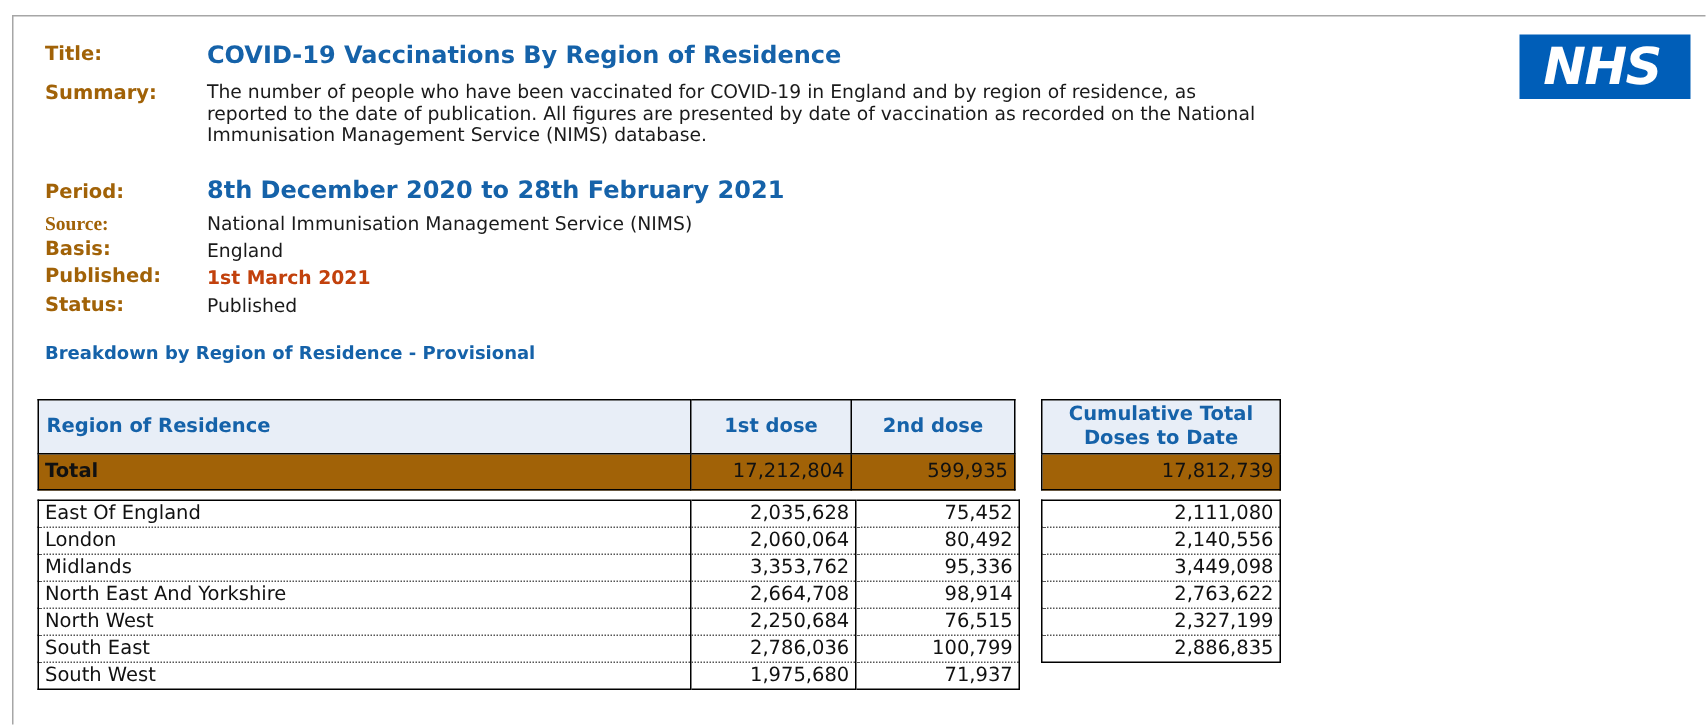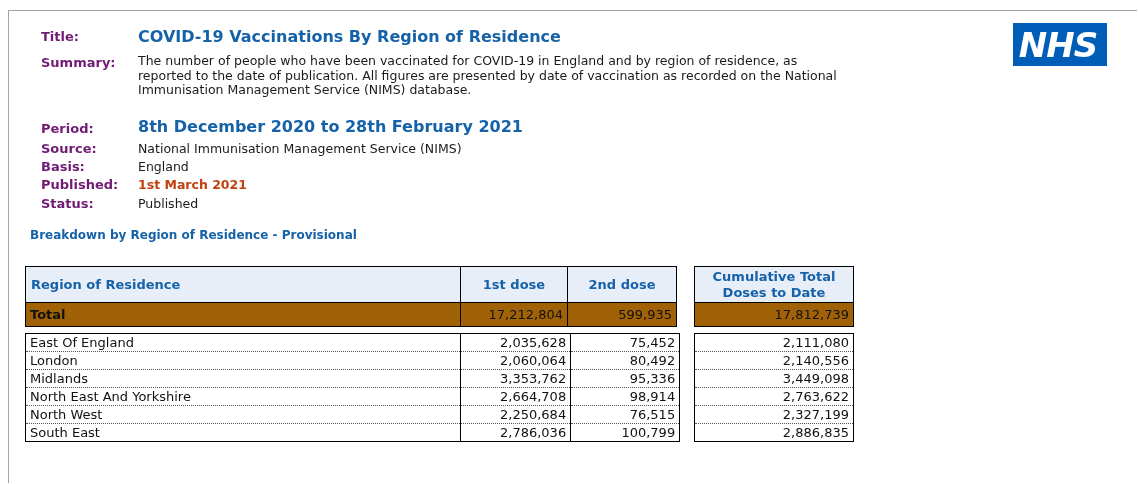--- a/index.html
+++ b/index.html
@@ -12,36 +12,35 @@
     overflow: hidden;
   }
   .page-frame {
     position: absolute; left: 8px; top: 10px;
     width: 1129px; height: 473px;
     border-top: 1px solid #a6a6a6;
     border-left: 1px solid #a6a6a6;
   }
   .nhs-logo {
     position: absolute; left: 1013px; top: 23px;
-    width: 94px; height: 43px;
+    width: 114px; height: 43px;
     background: #005EB8;
     color: #fff;
     font-style: italic;
     font-weight: bold;
     font-size: 34px;
     letter-spacing: -1px;
     display: flex; align-items: center; justify-content: center;
     line-height: 1;
     padding-right: 4px;
   }
   .label {
     position: absolute; left: 30px;
-    font-size: 13px; font-weight: bold; color: #701a75;
+    font-size: 13px; font-weight: bold; color: #a16207;
     white-space: nowrap;
-    margin-left: 11px;
   }
   .value { position: absolute; left: 138px; white-space: nowrap; }
   .big-blue { font-size: 16px; font-weight: bold; color: #1562a9; }
   .plain { font-size: 12.5px; color: #1a1a1a; }
   .bold-val { font-size: 12.5px; font-weight: bold; color: #c2410c; }
   .summary-line { font-size: 12.5px; line-height: 14.5px; color: #1a1a1a; white-space: nowrap; }
   .section-heading {
     position: absolute; left: 30px; top: 228px;
     font-size: 12px; font-weight: bold; color: #1562a9;
     white-space: nowrap;
@@ -84,21 +83,21 @@
 <div class="label" style="top:55px;">Summary:</div>
 <div class="value" style="top:54px;">
   <div class="summary-line">The number of people who have been vaccinated for COVID-19 in England and by region of residence, as</div>
   <div class="summary-line">reported to the date of publication. All figures are presented by date of vaccination as recorded on the National</div>
   <div class="summary-line">Immunisation Management Service (NIMS) database.</div>
 </div>
 
 <div class="label" style="top:121px;">Period:</div>
 <div class="value big-blue" style="top:117px;">8th December 2020 to 28th February 2021</div>
 
-<div class="label" style="top:141px;">Source:</div>
+<div class="label" style="top:141px;font-family:Liberation Serif, serif;">Source:</div>
 <div class="value plain" style="top:141px;">National Immunisation Management Service (NIMS)</div>
 
 <div class="label" style="top:159px;">Basis:</div>
 <div class="value plain" style="top:159px;">England</div>
 
 <div class="label" style="top:177px;">Published:</div>
 <div class="value bold-val" style="top:177px;">1st March 2021</div>
 
 <div class="label" style="top:196px;">Status:</div>
 <div class="value plain" style="top:196px;">Published</div>
@@ -172,20 +171,25 @@
   <tr>
     <td class="region-cell">North West</td>
     <td class="cell-num">2,250,684</td>
     <td class="cell-num">76,515</td>
   </tr>
   <tr>
     <td class="region-cell">South East</td>
     <td class="cell-num">2,786,036</td>
     <td class="cell-num">100,799</td>
   </tr>
+  <tr>
+    <td class="region-cell">South West</td>
+    <td class="cell-num">1,975,680</td>
+    <td class="cell-num">71,937</td>
+  </tr>
 </tbody>
   </table>
 
 <table class="cum-data-table">
   <colgroup>
       <col style="width:159px">
     </colgroup>
   <tbody>
       <tr>
     <td class="cell-num">2,111,080</td>

